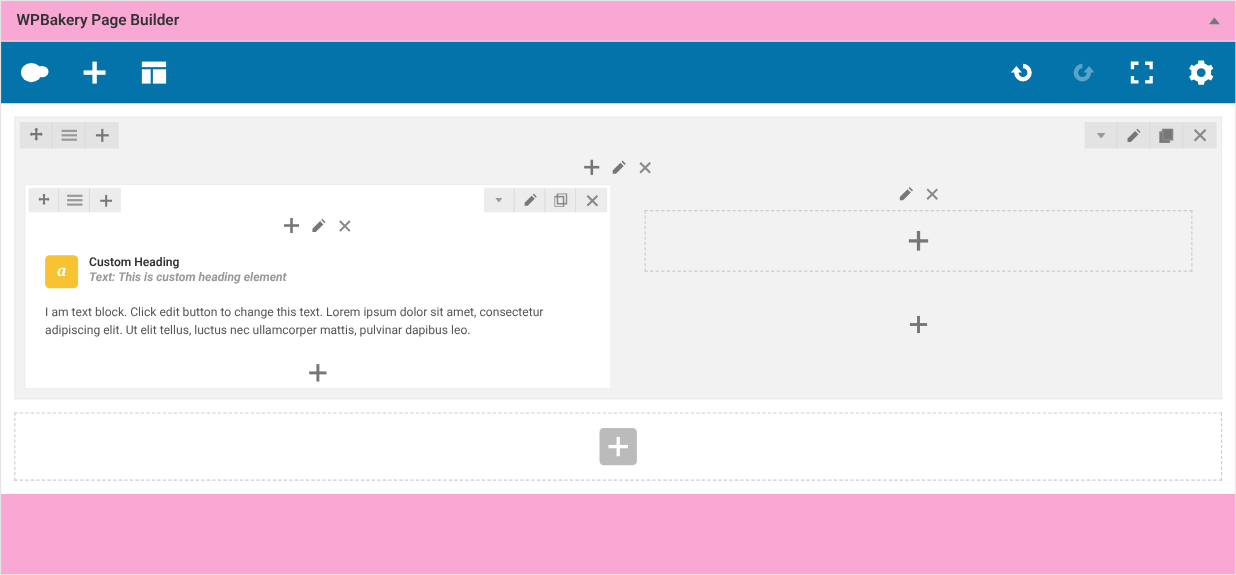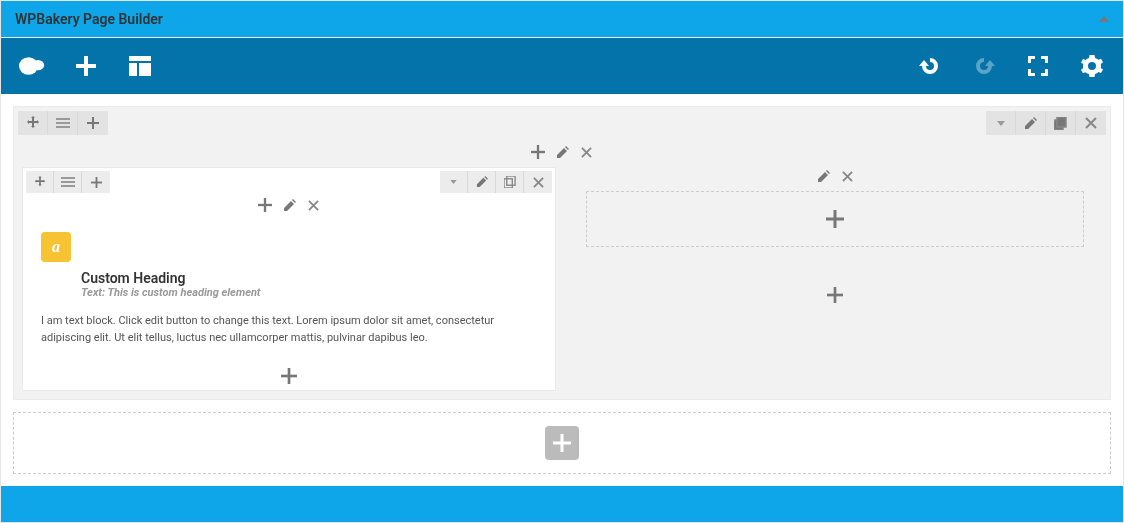--- a/index.html
+++ b/index.html
@@ -5,21 +5,21 @@
   * { box-sizing: border-box; margin: 0; padding: 0; }
   body {
     font-family: -apple-system, BlinkMacSystemFont, "Segoe UI", Roboto, sans-serif;
     background: #fff;
     padding: 0;
   }
   .panel {
     border: 1px solid #e5e5e5;
     width: 1124px;
     height: 523px;
-    background: #0ea5e9;
+    background: #f9a8d4;
     position: relative;
   }
   .panel-header {
     padding: 10px 14px;
     border-bottom: 1px solid #eee;
     display: flex;
     align-items: center;
     justify-content: space-between;
     font-weight: 600;
     color: #333;
@@ -102,21 +102,21 @@
 
   .element {
     display:flex; gap:10px; align-items:flex-start; margin:6px 0 14px 0;
   }
   .el-icon {
     width:30px; height:30px; border-radius:4px; background:#f8c332;
     display:flex; align-items:center; justify-content:center;
     color:#fff; font-style:italic; font-weight:bold; font-family: Georgia, serif;
     font-size:16px;
   }
-  .el-text .el-title { font-weight:600; font-size:14px; color:#333;margin-top:38px; }
+  .el-text .el-title { font-weight:600; font-size:11px; color:#333; }
   .el-text .el-sub { font-size:11px; color:#999; font-style:italic;font-weight:bold; }
 
   .text-block {
     font-size:11px; color:#555; line-height:1.5; margin-top:12px;
   }
 
   .col-add-bottom {
     display:flex; justify-content:center; padding:8px 0 2px 0;
   }
   .col-add-bottom .ic { cursor:pointer; }

